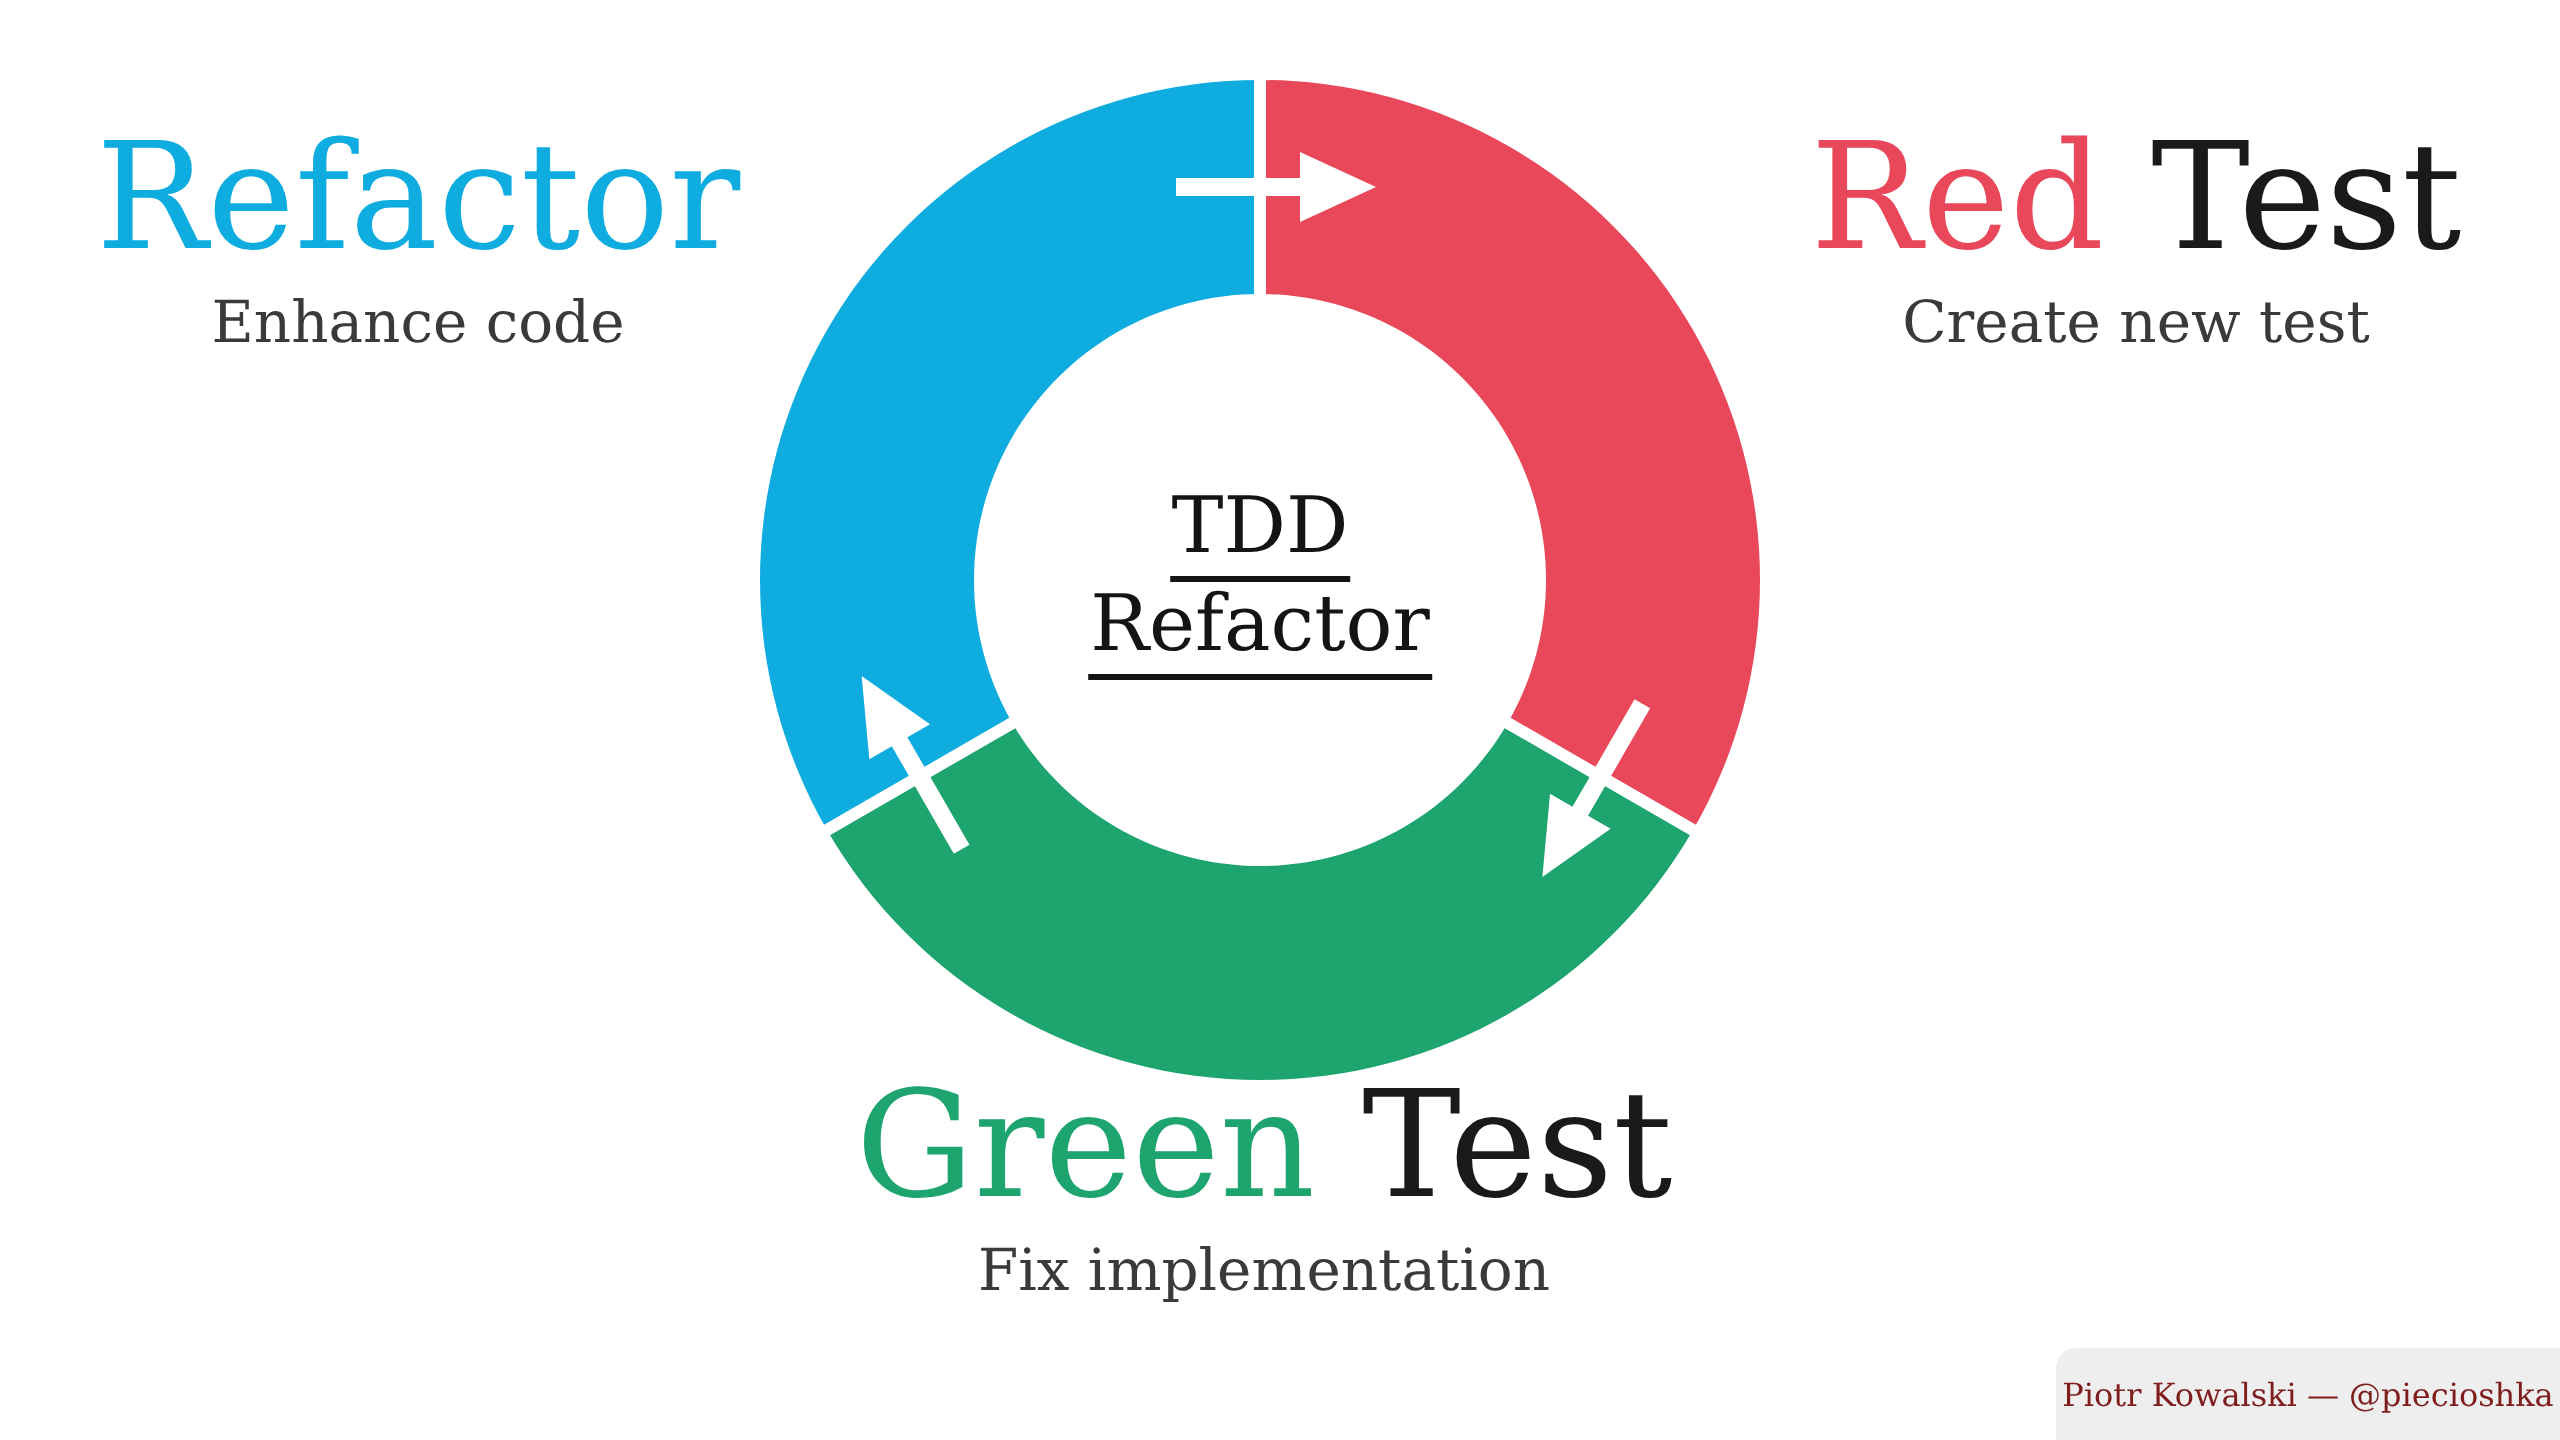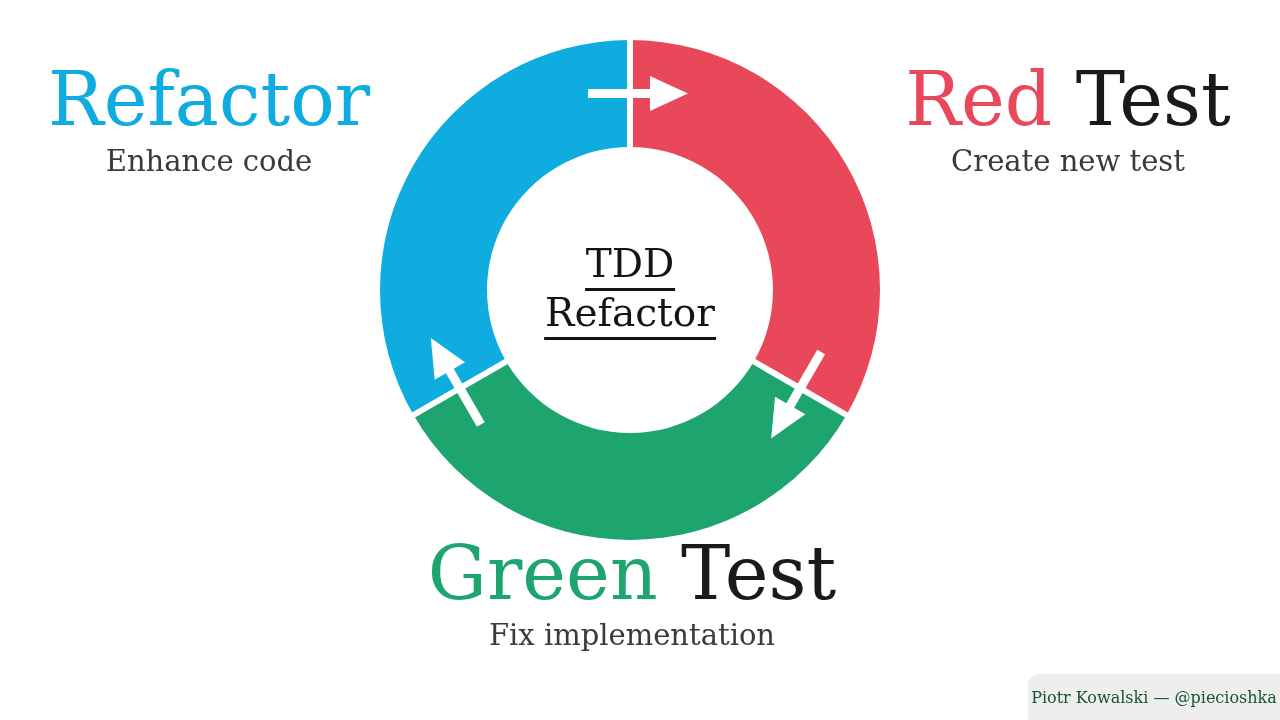--- a/index.html
+++ b/index.html
@@ -102,16 +102,16 @@
       <line x1="100.82600815635787" y1="384.62306695894654" x2="67.82600815635784" y2="327.4653903091736" stroke="#FFFFFF" stroke-width="9"></line>
       <polygon points="54.67056359013017,339.6794919243113 84.98145272258552,322.1794919243113 50.82600815635783,298.0205265805027" fill="#FFFFFF"></polygon>
     </svg>
 
   <div class="center-label" style="color: rgb(20, 20, 20);">
     <span class="line"><span class="u">TDD</span></span>
     <span class="line"><span class="u">Refactor</span></span>
   </div>
 
   <div class="footer" style="background: rgb(238, 238, 238);">
-    <span style="color: #14532d;">Piotr Kowalski — @piecioshka</span>
+    <span style="color: #7f1d1d;">Piotr Kowalski — @piecioshka</span>
   </div>
 
 </div>
 
 </body></html>

